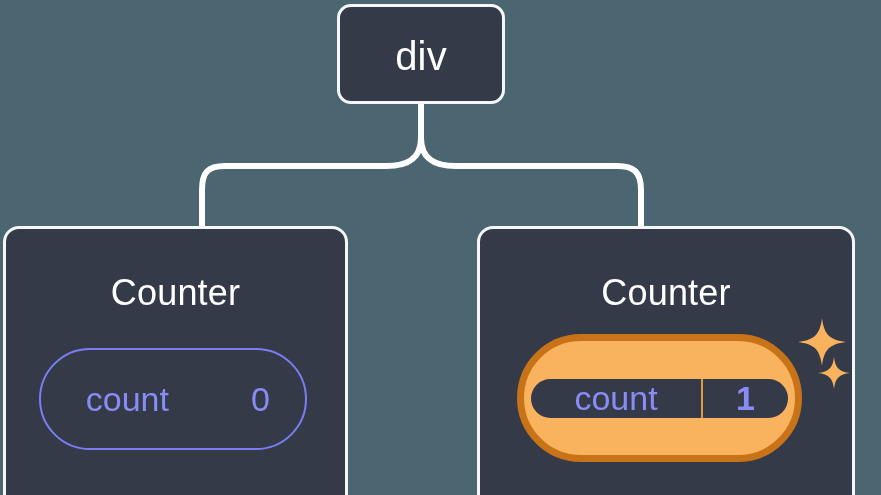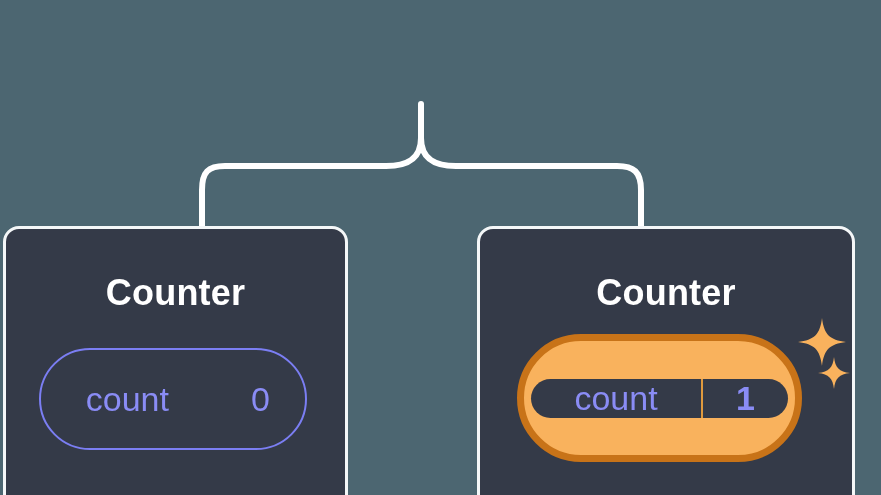--- a/index.html
+++ b/index.html
@@ -71,21 +71,20 @@
   }
   #node-div .node-title {
     top: 27px;
     font-size: 40px;
     line-height: 44px;
   }
   .counter-title {
     top: 44px;
     font-size: 36px;
     line-height: 40px;
-    font-weight: bold;
   }
 
   
   .pill {
     position: absolute;
     box-sizing: border-box;
     display: flex;
     align-items: center;
     border-radius: 999px;
   }
@@ -179,20 +178,23 @@
                L202,228"></path>
 
       <path d="M421,138
                C421,160 436,166 456,166
                L617,166
                C634,166 641,172 641,190
                L641,228"></path>
     </g>
   </svg>
 
+  <div class="node-box" id="node-div">
+    <div class="node-title">div</div>
+  </div>
 
   <div class="node-box" id="node-counter-left">
     <div class="node-title counter-title">Counter</div>
   </div>
 
   <div class="pill pill-plain">
     <div class="pill-key">count</div>
     <div class="pill-divider"></div>
     <div class="pill-val">0</div>
   </div>

